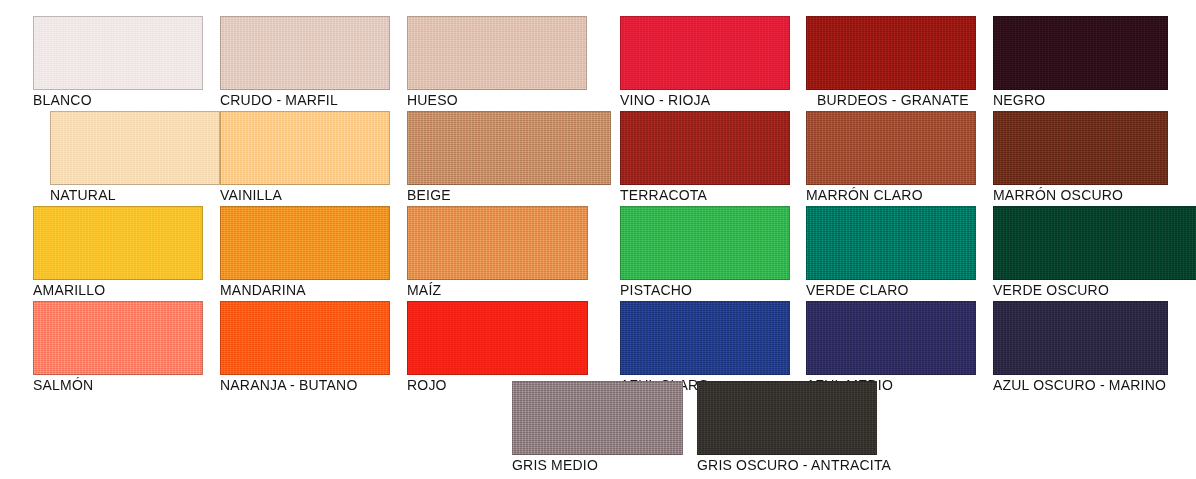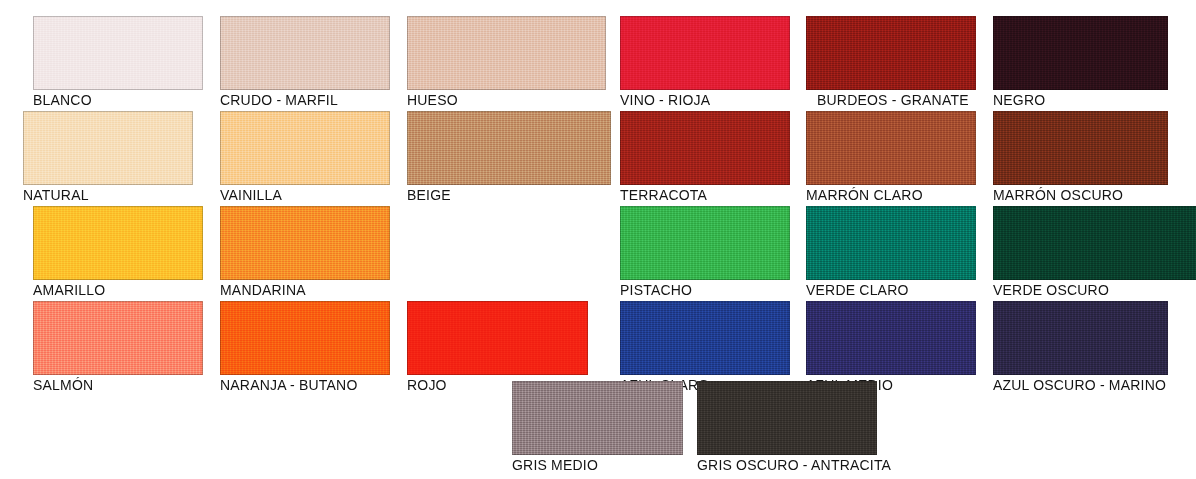--- a/index.html
+++ b/index.html
@@ -64,37 +64,37 @@
 
 <div id="chart-canvas">
     <div class="swatch-cell" style="left: 33px; top: 16px; width: 170px; height: 96px;">
       <div class="swatch-chip" style="background-color: rgb(241, 230, 230); height: 74px;"></div>
       <div class="swatch-label" style="top: 76px; color: rgb(20, 20, 20);">BLANCO</div>
     </div>
     <div class="swatch-cell" style="left: 220px; top: 16px; width: 170px; height: 96px;">
       <div class="swatch-chip" style="background-color: rgb(227, 200, 186); height: 74px;"></div>
       <div class="swatch-label" style="top: 76px; color: rgb(20, 20, 20);">CRUDO - MARFIL</div>
     </div>
-    <div class="swatch-cell" style="left: 407px; top: 16px; width: 199px; height: 96px;">
+    <div class="swatch-cell" style="left: 407px; top: 16px; width: 180px; height: 96px;">
       <div class="swatch-chip" style="background-color: rgb(226, 191, 171); height: 74px;"></div>
       <div class="swatch-label" style="top: 76px; color: rgb(20, 20, 20);">HUESO</div>
     </div>
     <div class="swatch-cell" style="left: 620px; top: 16px; width: 170px; height: 96px;">
       <div class="swatch-chip" style="background-color: rgb(225, 29, 50); height: 74px;"></div>
       <div class="swatch-label" style="top: 76px; color: rgb(20, 20, 20);">VINO - RIOJA</div>
     </div>
     <div class="swatch-cell" style="left: 806px; top: 16px; width: 170px; height: 96px;">
       <div class="swatch-chip" style="background-color: rgb(142, 26, 20); height: 74px;"></div>
       <div class="swatch-label" style="top: 76px; color: rgb(20, 20, 20); margin-left: 11px;">BURDEOS - GRANATE</div>
     </div>
     <div class="swatch-cell" style="left: 993px; top: 16px; width: 175px; height: 96px;">
       <div class="swatch-chip" style="background-color: rgb(43, 16, 24); height: 74px;"></div>
       <div class="swatch-label" style="top: 76px; color: rgb(20, 20, 20);">NEGRO</div>
     </div>
-    <div class="swatch-cell" style="left: 23px; top: 111px; width: 170px; height: 108px;">
+    <div class="swatch-cell" style="left: 50px; top: 111px; width: 170px; height: 108px;">
       <div class="swatch-chip" style="background-color: rgb(246, 220, 182); height: 74px;"></div>
       <div class="swatch-label" style="top: 76px; color: rgb(20, 20, 20);">NATURAL</div>
     </div>
     <div class="swatch-cell" style="left: 220px; top: 111px; width: 170px; height: 96px;">
       <div class="swatch-chip" style="background-color: rgb(248, 203, 139); height: 74px;"></div>
       <div class="swatch-label" style="top: 76px; color: rgb(20, 20, 20);">VAINILLA</div>
     </div>
     <div class="swatch-cell" style="left: 407px; top: 111px; width: 204px; height: 96px;">
       <div class="swatch-chip" style="background-color: rgb(192, 139, 99); height: 74px;"></div>
       <div class="swatch-label" style="top: 76px; color: rgb(20, 20, 20);">BEIGE</div>
@@ -111,20 +111,24 @@
       <div class="swatch-chip" style="background-color: rgb(110, 42, 23); height: 74px;"></div>
       <div class="swatch-label" style="top: 76px; color: rgb(20, 20, 20);">MARRÓN OSCURO</div>
     </div>
     <div class="swatch-cell" style="left: 33px; top: 206px; width: 170px; height: 96px;">
       <div class="swatch-chip" style="background-color: rgb(251, 190, 43); height: 74px;"></div>
       <div class="swatch-label" style="top: 76px; color: rgb(20, 20, 20);">AMARILLO</div>
     </div>
     <div class="swatch-cell" style="left: 220px; top: 206px; width: 170px; height: 96px;">
       <div class="swatch-chip" style="background-color: rgb(246, 138, 40); height: 74px;"></div>
       <div class="swatch-label" style="top: 76px; color: rgb(20, 20, 20);">MANDARINA</div>
+    </div>
+    <div class="swatch-cell" style="left: 407px; top: 206px; width: 181px; height: 96px;">
+      <div class="swatch-chip" style="background-color: rgb(233, 136, 76); height: 74px;"></div>
+      <div class="swatch-label" style="top: 76px; color: rgb(20, 20, 20);">MAÍZ</div>
     </div>
     <div class="swatch-cell" style="left: 620px; top: 206px; width: 170px; height: 96px;">
       <div class="swatch-chip" style="background-color: rgb(52, 177, 74); height: 74px;"></div>
       <div class="swatch-label" style="top: 76px; color: rgb(20, 20, 20);">PISTACHO</div>
     </div>
     <div class="swatch-cell" style="left: 806px; top: 206px; width: 170px; height: 96px;">
       <div class="swatch-chip" style="background-color: rgb(4, 112, 94); height: 74px;"></div>
       <div class="swatch-label" style="top: 76px; color: rgb(20, 20, 20);">VERDE CLARO</div>
     </div>
     <div class="swatch-cell" style="left: 993px; top: 206px; width: 209px; height: 96px;">

